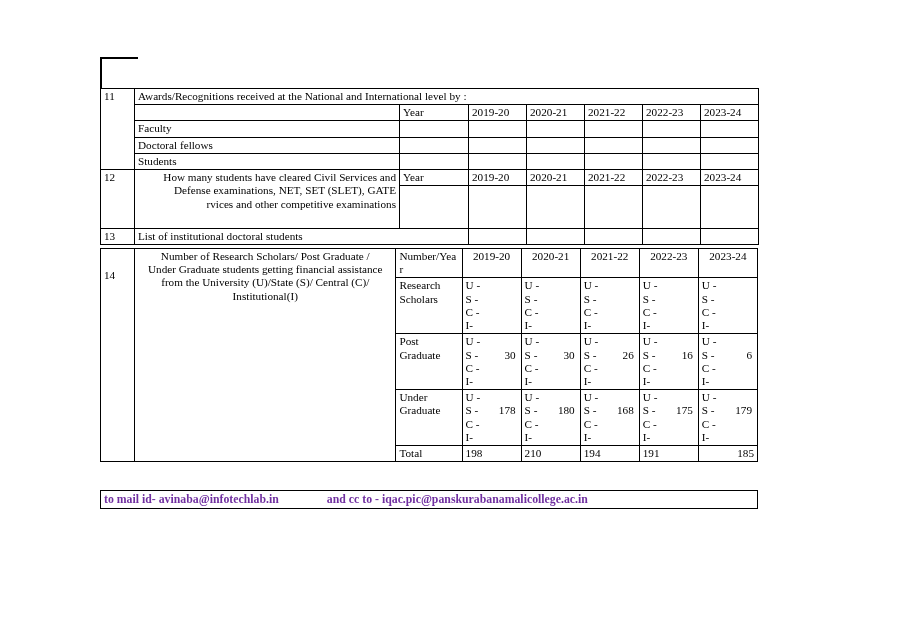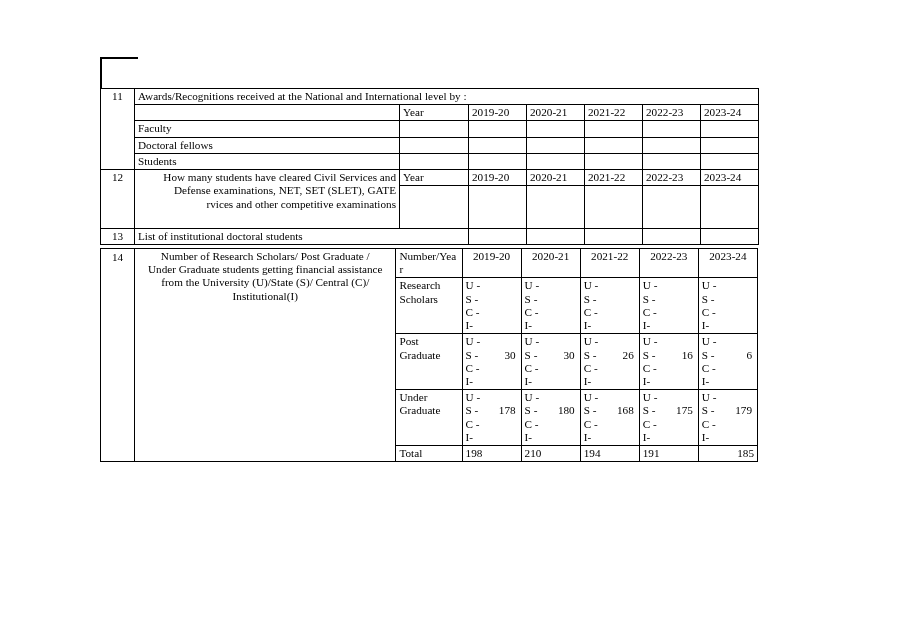--- a/index.html
+++ b/index.html
@@ -59,21 +59,20 @@
   col.c-desc  { width: 265px; }
   col.c-lbl   { width: 69px; }
   col.c-yr    { width: 58px; }
 
   col.c14-sn   { width: 34px; }
   col.c14-desc { width: 261px; }
   col.c14-lbl  { width: 66px; }
   col.c14-yr   { width: 59px; }
 
   .sn {
-    text-align: center;
     vertical-align: middle;
     font-size: 11.5px;
   }
   .vmid { vertical-align: middle; }
   .ctr  { text-align: center; }
   .rt   { text-align: right; margin-top: 44px; }
 
   .desc-just { text-align: right; }
   .desc-ctr  { text-align: center; margin-left: 44px; }
 
@@ -216,21 +215,21 @@
         <col class="c14-lbl">
       <col class="c14-yr">
         <col class="c14-yr">
         <col class="c14-yr">
         <col class="c14-yr">
         <col class="c14-yr">
     </colgroup>
     <tbody>
 
       <tr>
-        <td class="sn" rowspan="5" style="vertical-align:top;padding-top:2px;">14</td>
+        <td class="sn" rowspan="5" style="vertical-align:top;padding-top:20px;">14</td>
         <td rowspan="5" class="desc-ctr" style="vertical-align:top;">
           <span>Number of Research Scholars/ Post Graduate /</span><br>
           <span>Under Graduate students getting financial assistance</span><br>
           <span>from the University (U)/State (S)/ Central (C)/</span><br>
           <span>Institutional(I)</span>
         </td>
         <td>Number/Year</td>
         <td class="hdr-year ctr">2019-20</td>
         <td class="hdr-year ctr">2020-21</td>
         <td class="hdr-year ctr">2021-22</td>
@@ -536,16 +535,21 @@
         <td>194</td>
         <td>191</td>
         <td class="rt">185</td>
       </tr>
 
     </tbody>
   </table>
 
   <table class="note-table">
     <tbody>
+      <tr>
+        <td class="note-mail">
+          <span>to mail id- avinaba@infotechlab.in</span><span class="mail-gap"></span><span>and cc to - iqac.pic@panskurabanamalicollege.ac.in</span>
+        </td>
+      </tr>
     </tbody>
   </table>
 
 </div>
 
 </body></html>

